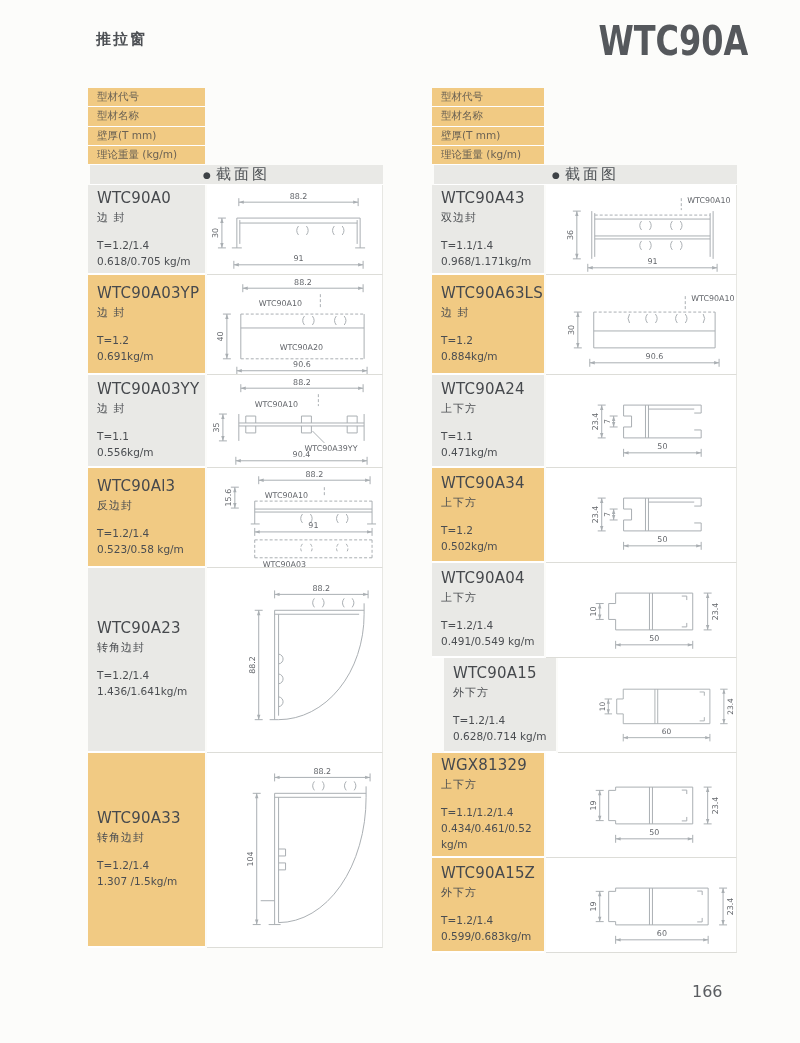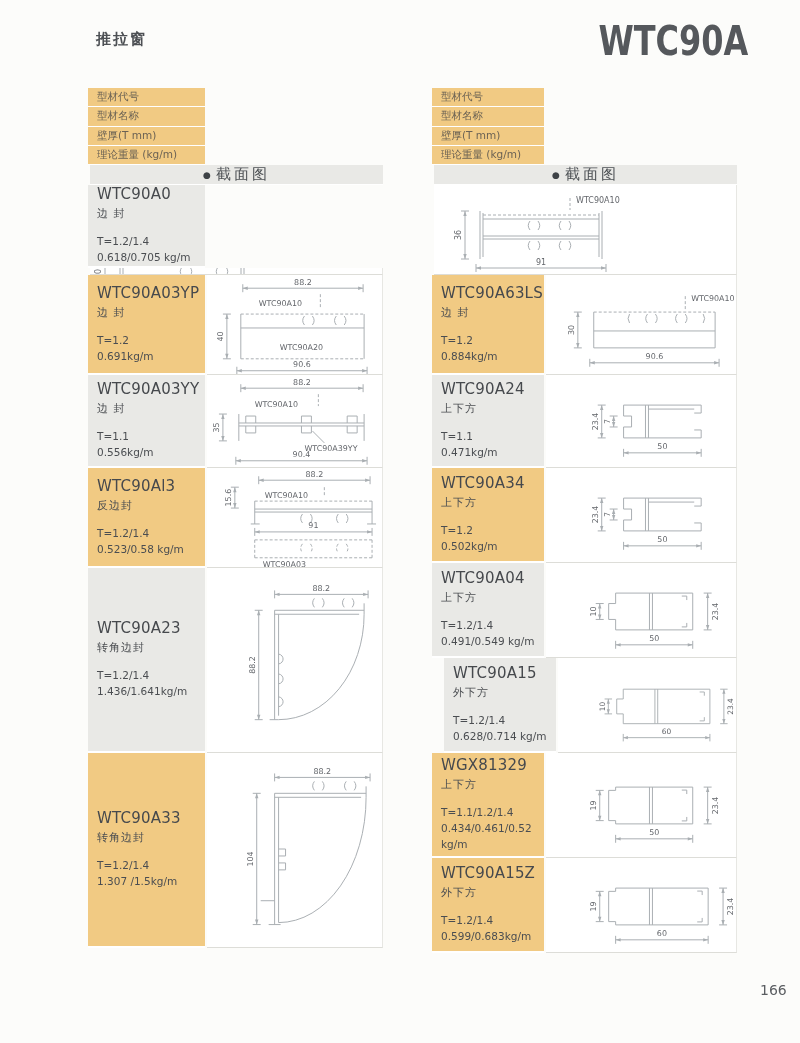--- a/index.html
+++ b/index.html
@@ -2,21 +2,21 @@
 <html><head>
 <meta charset="utf-8">
 <style>
   html,body{margin:0;padding:0;background:#ffffff;}
   .page{position:relative;width:800px;height:1043px;background:#fcfcfa;overflow:hidden;
         font-family:"DejaVu Sans","Liberation Sans",sans-serif;}
   .cat-title{position:absolute;left:96px;top:30px;font-size:15px;font-weight:700;
              color:#4d5054;letter-spacing:2px;}
   .series-title{position:absolute;right:52px;top:18px;font-size:40px;font-weight:700;
              color:#55585c;transform:scaleX(.8);transform-origin:100% 50%;}
-  .page-num{position:absolute;left:760px;top:982px;font-size:14px;color:#5a5d61;}
+  .page-num{position:absolute;left:692px;top:982px;font-size:16px;color:#5a5d61;}
 
   .ptable{position:absolute;top:88px;}
   #left-table{left:88px;width:295px;--c1:117px;}
   #right-table{left:432px;width:305px;--c1:112px;}
 
   .thead{display:flex;flex-direction:column;}
   .thead-left{width:var(--c1);display:flex;flex-direction:column;}
   .hcell{height:19.25px;box-sizing:border-box;border-bottom:1px solid #fff;background:#f1ca83;
          font-size:10.5px;color:#6b6254;display:flex;align-items:center;padding-left:9px;}
   .thead-right{flex:1;margin-left:2px;background:#e9e9e6;border-bottom:1px solid #fff;
@@ -50,21 +50,21 @@
         <div class="hcell">型材名称</div>
         <div class="hcell">壁厚(T mm)</div>
         <div class="hcell">理论重量 (kg/m)</div>
       </div>
       <div class="thead-right">
         <span class="bullet">●</span>
         <span class="stitle">截面图</span>
       </div>
     </div>
     <div class="tbody" id="left-body">
-        <div class="prow" style="height: 90px; flex-direction: column;">
+        <div class="prow" style="height: 90px;">
           <div class="info">
             <div class="code">WTC90A0</div>
             <div class="pname">边 封</div>
             <div class="g"></div>
             <div class="thick">T=1.2/1.4</div>
             <div class="weight">0.618/0.705 kg/m</div>
           </div>
           <div class="diag">
             <svg width="176" height="90" viewBox="0 0 176 90">
               <g stroke="#a9aeb2" stroke-width="1" fill="none" font-size="8" font-family="DejaVu Sans, sans-serif">
@@ -342,20 +342,27 @@
         <div class="hcell">壁厚(T mm)</div>
         <div class="hcell">理论重量 (kg/m)</div>
       </div>
       <div class="thead-right">
         <span class="bullet">●</span>
         <span class="stitle">截面图</span>
       </div>
     </div>
     <div class="tbody" id="right-body">
         <div class="prow" style="height: 90px;">
+          <div class="info">
+            <div class="code">WTC90A43</div>
+            <div class="pname">双边封</div>
+            <div class="g"></div>
+            <div class="thick">T=1.1/1.4</div>
+            <div class="weight">0.968/1.171kg/m</div>
+          </div>
           <div class="diag">
             <svg width="191" height="90" viewBox="0 0 191 90">
               <g stroke="#a9aeb2" stroke-width="1" fill="none" font-size="8" font-family="DejaVu Sans, sans-serif">
                 <line x1="136" y1="13" x2="136" y2="25" stroke-dasharray="3 2"></line>
                 <text x="142" y="18" text-anchor="start" fill="#63666b" stroke="none">WTC90A10</text>
                 <line x1="46" y1="26" x2="46" y2="74"></line>
                 <line x1="49" y1="28" x2="49" y2="72"></line>
                 <line x1="168" y1="26" x2="168" y2="74"></line>
                 <line x1="165" y1="28" x2="165" y2="72"></line>
                 <line x1="49" y1="30" x2="165" y2="30" stroke-dasharray="3 2"></line>

